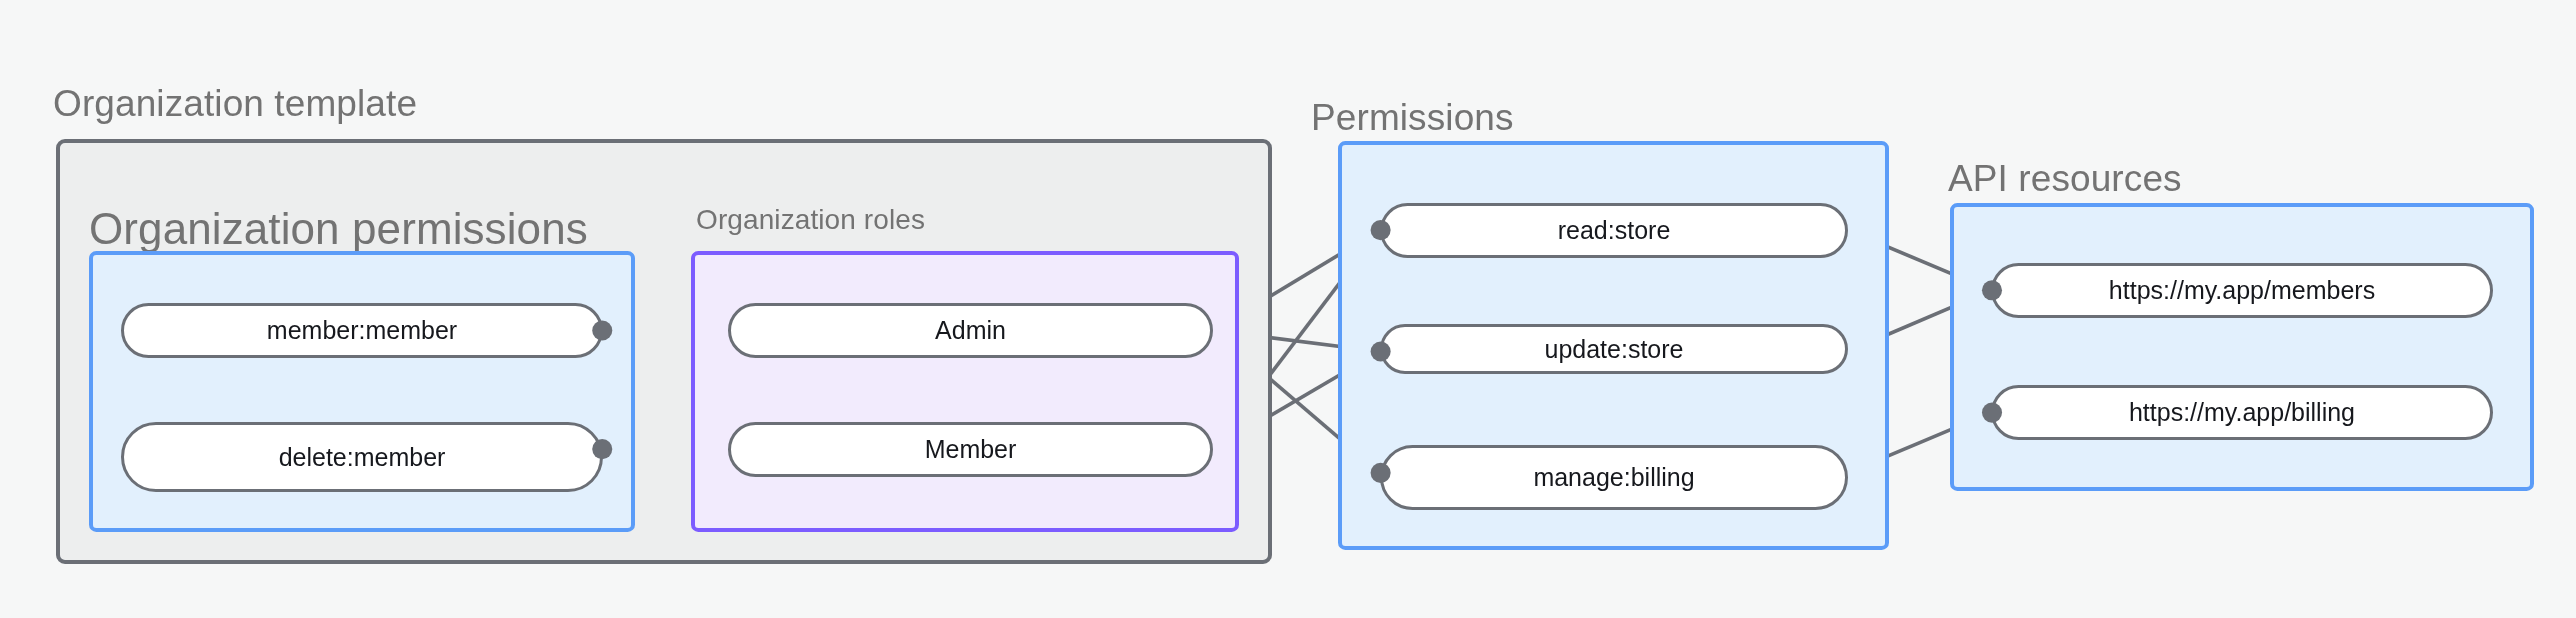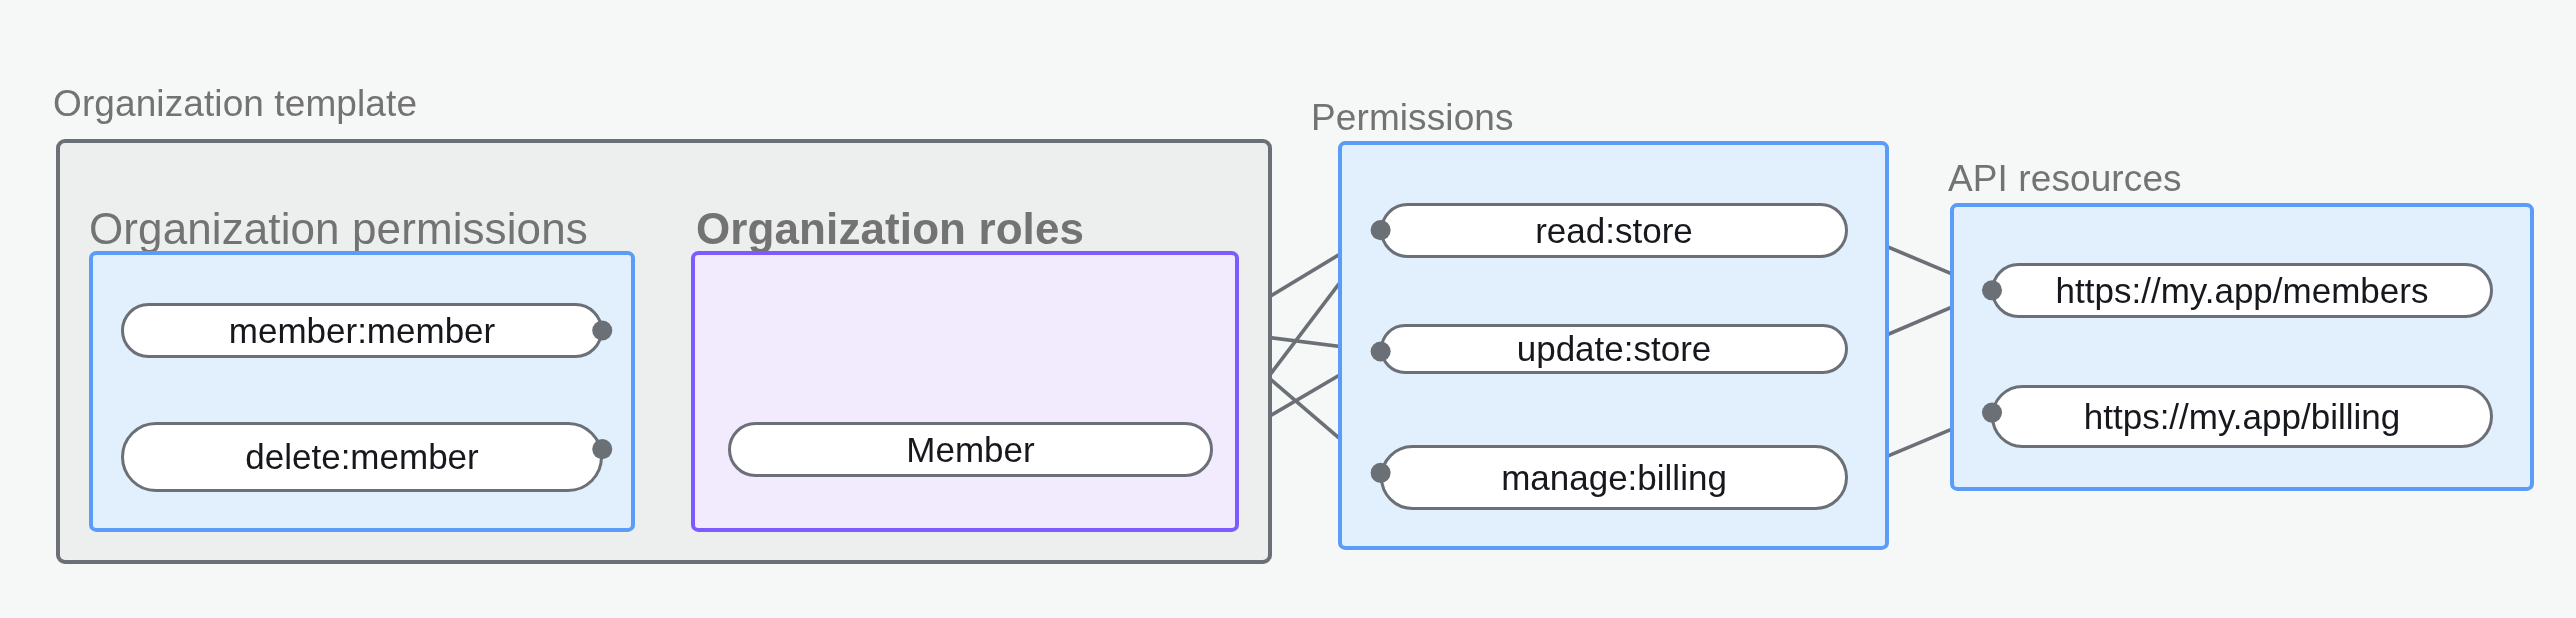--- a/index.html
+++ b/index.html
@@ -41,21 +41,21 @@
 
   .pill{
     position:absolute;
     box-sizing:border-box;
     background:#ffffff;
     border:3.7px solid #6b6f76;
     border-radius:912px;
     display:flex;
     align-items:center;
     justify-content:center;
-    font-size:35px;
+    font-size:25px;
     color:#16181d;
     white-space:nowrap;
   }
 
   
   #edges{position:absolute;left:0;top:0;width:2576px;height:619px;pointer-events:none;}
   #edges-front{position:absolute;left:0;top:0;width:2576px;height:619px;pointer-events:none;}
 </style>
 </head>
 <body>
@@ -89,38 +89,41 @@
   <div class="group-label" style="left:53px;top:62px;">Organization template</div>
 
   <div class="group-label" style="left:1311px;top:76px;">Permissions</div>
 
   <div class="group-label" style="left:1948px;top:137px;">API resources</div>
 
   <div class="box box-outer" style="left:56px;top:139px;width:1216px;height:425px;"></div>
 
   <div class="group-label" style="left:89px;top:183px;font-size:44px;">Organization permissions</div>
 
-  <div class="group-label" style="left:696px;top:183px;font-size:44px;font-weight:bold;">Organization roles</div>
+  <div class="group-label" style="left:696px;top:183px;font-size:28px;">Organization roles</div>
 
   <div class="box box-blue" style="left:89px;top:251px;width:546px;height:281px;"></div>
 
   <div class="box box-purple" style="left:691px;top:251px;width:548px;height:281px;"></div>
 
   <div class="box box-blue" style="left:1338px;top:141px;width:551px;height:409px;"></div>
 
   <div class="box box-blue" style="left:1950px;top:203px;width:584px;height:288px;"></div>
 
   <div class="pill" style="left:121px;top:303px;width:482px;height:55px;">
     <span>member:member</span>
   </div>
 
   <div class="pill" style="left:121px;top:422px;width:482px;height:70px;">
     <span>delete:member</span>
   </div>
 
+  <div class="pill" style="left:728px;top:303px;width:485px;height:55px;">
+    <span>Admin</span>
+  </div>
 
   <div class="pill" style="left:728px;top:422px;width:485px;height:55px;">
     <span>Member</span>
   </div>
 
   <div class="pill" style="left:1380px;top:203px;width:468px;height:55px;">
     <span>read:store</span>
   </div>
 
   <div class="pill" style="left:1380px;top:324px;width:468px;height:50px;">
@@ -128,21 +131,21 @@
   </div>
 
   <div class="pill" style="left:1380px;top:445px;width:468px;height:65px;">
     <span>manage:billing</span>
   </div>
 
   <div class="pill" style="left:1991px;top:263px;width:502px;height:55px;text-align:right;">
     <span>https://my.app/members</span>
   </div>
 
-  <div class="pill" style="left:1991px;top:385px;width:502px;height:63px;">
+  <div class="pill" style="left:1991px;top:385px;width:502px;height:55px;">
     <span>https://my.app/billing</span>
   </div>
 
   <svg id="edges-front" viewBox="0 0 2823 678">
     <g fill="#6b6f76">
       <circle cx="660" cy="362" r="11"></circle>
       <circle cx="660" cy="492" r="11"></circle>
       <circle cx="1513" cy="252" r="11"></circle>
       <circle cx="1513" cy="385" r="11"></circle>
       <circle cx="1513" cy="518" r="11"></circle>

